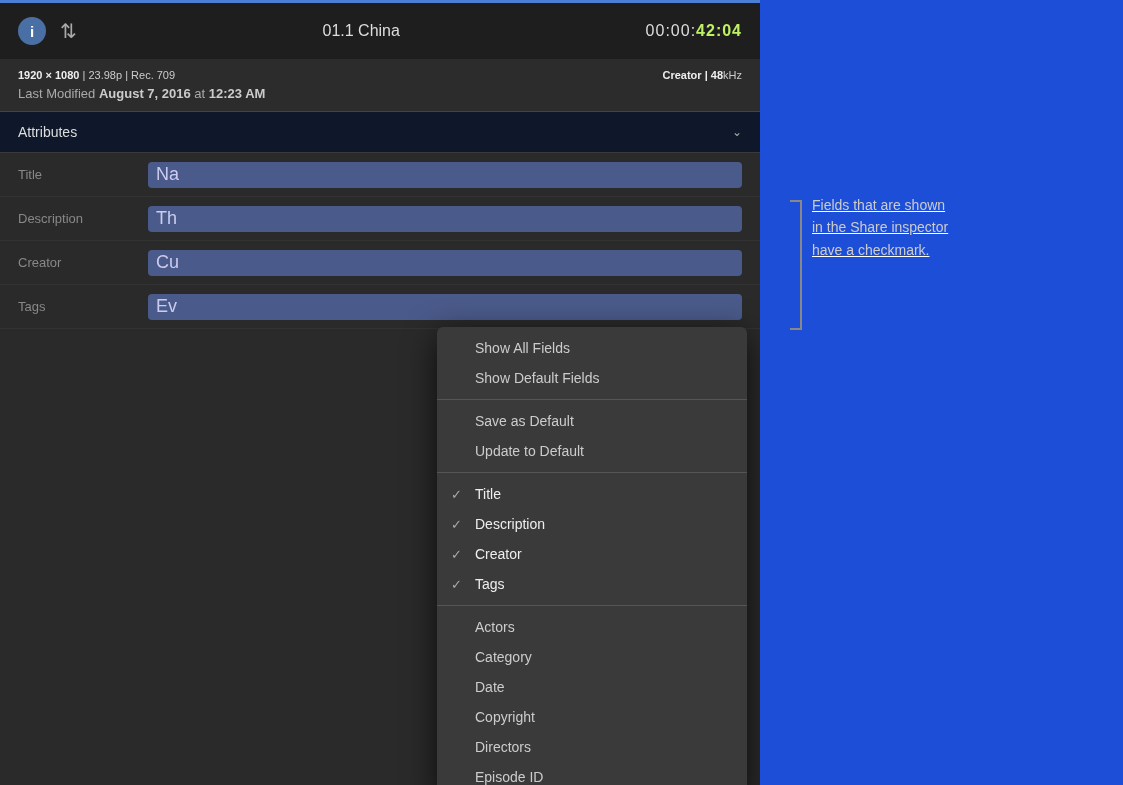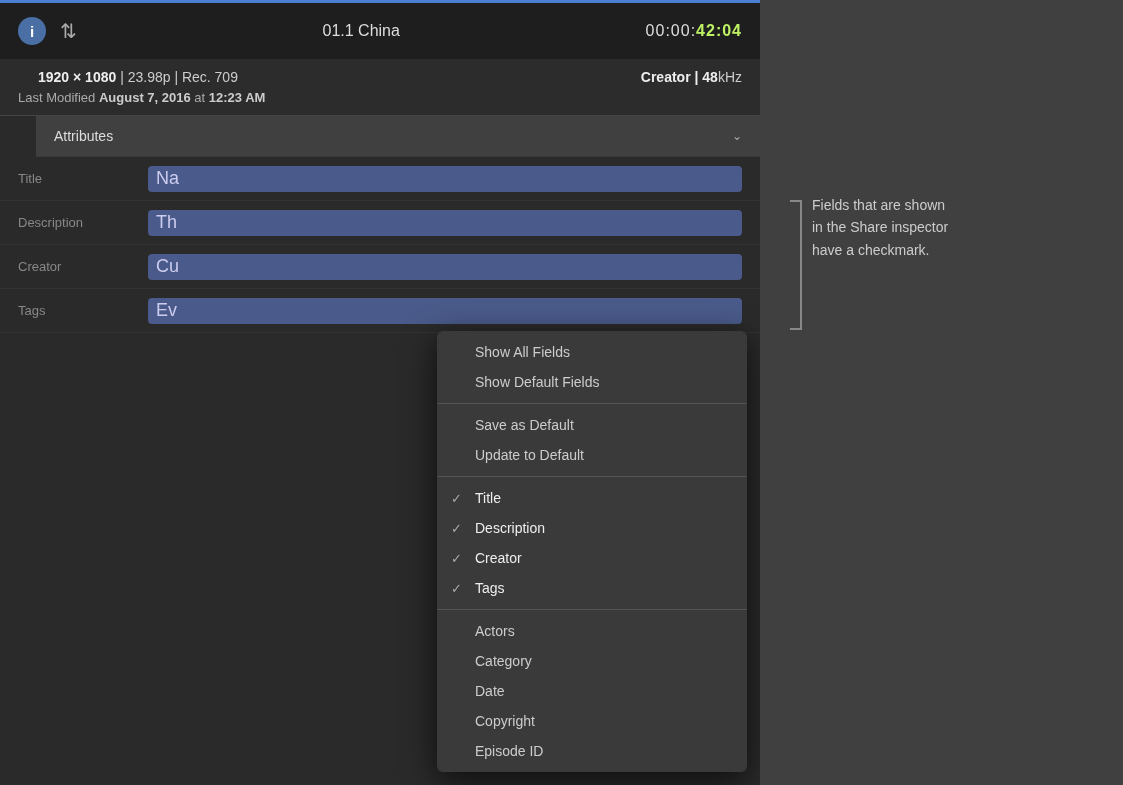--- a/index.html
+++ b/index.html
@@ -73,24 +73,23 @@
       color: #bef264;
     }
 
     
     .meta-bar {
       background: #2c2c2c;
       border-bottom: 1px solid #444;
       padding: 10px 18px 10px 18px;
     }
     .meta-top {
-      font-size: 14px;
+      font-size: 11px;
       color: #ccc;
       margin-bottom: 5px;
-      margin-left: 20px;
     }
     .meta-top .bold {
       font-weight: 700;
       color: #eee;
     }
     .meta-bottom {
       font-size: 13px;
       color: #aaa;
     }
     .meta-bottom .bold {
@@ -103,23 +102,22 @@
       flex: 1;
       overflow: hidden;
       position: relative;
     }
 
     .attributes-header {
       display: flex;
       align-items: center;
       justify-content: space-between;
       padding: 12px 18px;
-      background: #404040;
+      background: #0f172a;
       border-bottom: 1px solid #3a3a3a;
-      margin-left: 36px;
     }
     .attributes-title {
       font-size: 14px;
       color: #ddd;
       font-weight: 500;
     }
     .chevron-icon {
       font-size: 12px;
       color: #aaa;
       cursor: pointer;
@@ -195,26 +193,27 @@
       color: #ccc;
     }
 
     
     .right-panel {
       position: absolute;
       left: 760px;
       top: 0;
       width: 363px;
       height: 785px;
-      background: #404040;
+      background: #1d4ed8;
       display: flex;
       align-items: flex-start;
       padding-top: 200px;
       padding-left: 30px;
       padding-right: 20px;
+      text-decoration: underline;
     }
 
     .annotation-box {
       display: flex;
       align-items: flex-start;
       gap: 10px;
     }
     .bracket {
       width: 12px;
       border-top: 2px solid #888;
@@ -308,20 +307,21 @@
         <div class="menu-item checked">Description</div>
         <div class="menu-item checked">Creator</div>
         <div class="menu-item checked">Tags</div>
       </div>
 
       <div class="menu-section">
         <div class="menu-item no-check">Actors</div>
         <div class="menu-item no-check">Category</div>
         <div class="menu-item no-check">Date</div>
         <div class="menu-item no-check">Copyright</div>
+        <div class="menu-item no-check">Directors</div>
         <div class="menu-item no-check">Episode ID</div>
 
       </div>
 
     </div>
 
   </div>
 
 </div>
 

